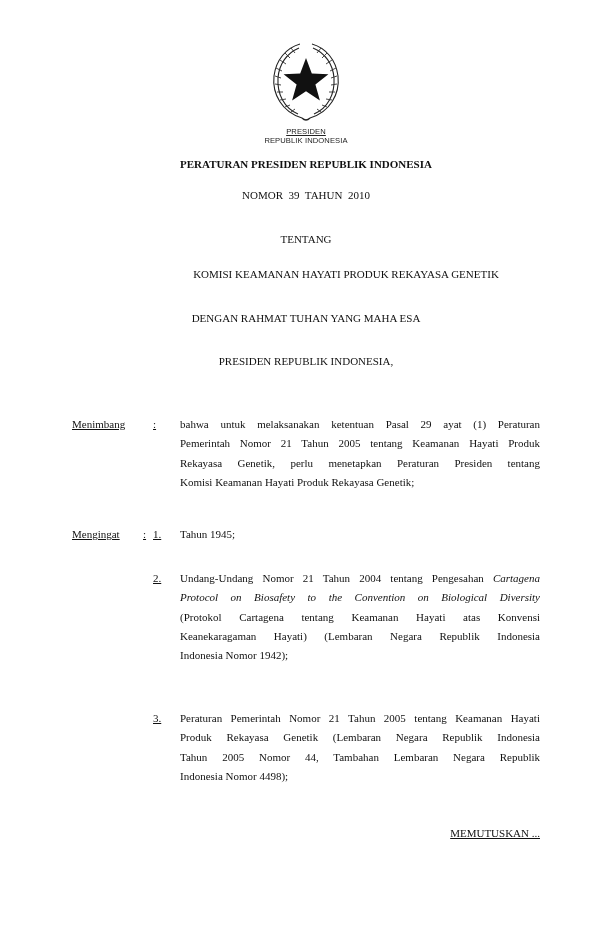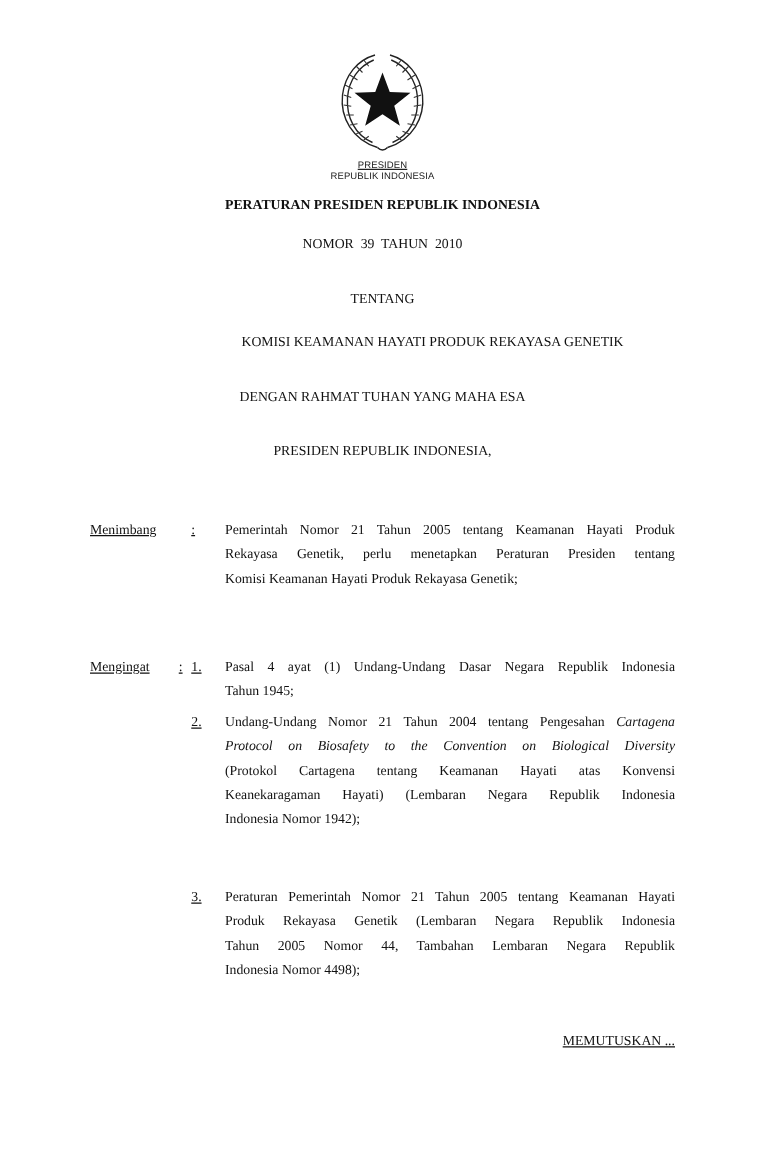--- a/index.html
+++ b/index.html
@@ -62,31 +62,31 @@
   <div class="center-line" style="top:158px;font-weight:bold;">PERATURAN PRESIDEN REPUBLIK INDONESIA</div>
   <div class="center-line" style="top:189px;">NOMOR  39  TAHUN  2010</div>
   <div class="center-line" style="top:233px;">TENTANG</div>
   <div class="center-line" style="top:268px;margin-left:40px;">KOMISI KEAMANAN HAYATI PRODUK REKAYASA GENETIK</div>
   <div class="center-line" style="top:312px;">DENGAN RAHMAT TUHAN YANG MAHA ESA</div>
   <div class="center-line" style="top:355px;">PRESIDEN REPUBLIK INDONESIA,</div>
 
   <div class="label" style="left:72px; top:418px;">Menimbang</div>
   <div class="label" style="left:153px; top:418px;">:</div>
   <div class="para" style="left:180px; top:415px; width:360px;">
+    <span class="line">bahwa untuk melaksanakan ketentuan Pasal 29 ayat (1) Peraturan</span>
     <span class="line">Pemerintah Nomor 21 Tahun 2005 tentang Keamanan Hayati Produk</span>
     <span class="line">Rekayasa Genetik, perlu menetapkan Peraturan Presiden tentang</span>
     <span class="line last">Komisi Keamanan Hayati Produk Rekayasa Genetik;</span>
   </div>
 
   <div class="label" style="left:72px; top:528px;">Mengingat</div>
   <div class="label" style="left:143px; top:528px;">:</div>
 
   <div class="label" style="left:153px; top:528px;">1.</div>
   <div class="para" style="left:180px; top:525px; width:360px;">
-    <span class="line">Pasal 4 ayat (1) Undang-Undang Dasar Negara Republik Indonesia</span>
     <span class="line last">Tahun 1945;</span>
   </div>
 
   <div class="label" style="left:153px; top:572px;">2.</div>
   <div class="para" style="left:180px; top:569px; width:360px;">
     <span class="line"><span>Undang-Undang Nomor 21 Tahun 2004 tentang Pengesahan </span><i>Cartagena</i></span>
     <span class="line"><i>Protocol on Biosafety to the Convention on Biological Diversity</i></span>
     <span class="line">(Protokol Cartagena tentang Keamanan Hayati atas Konvensi</span>
     <span class="line">Keanekaragaman Hayati) (Lembaran Negara Republik Indonesia</span>
     <span class="line last">Indonesia Nomor 1942);</span>

